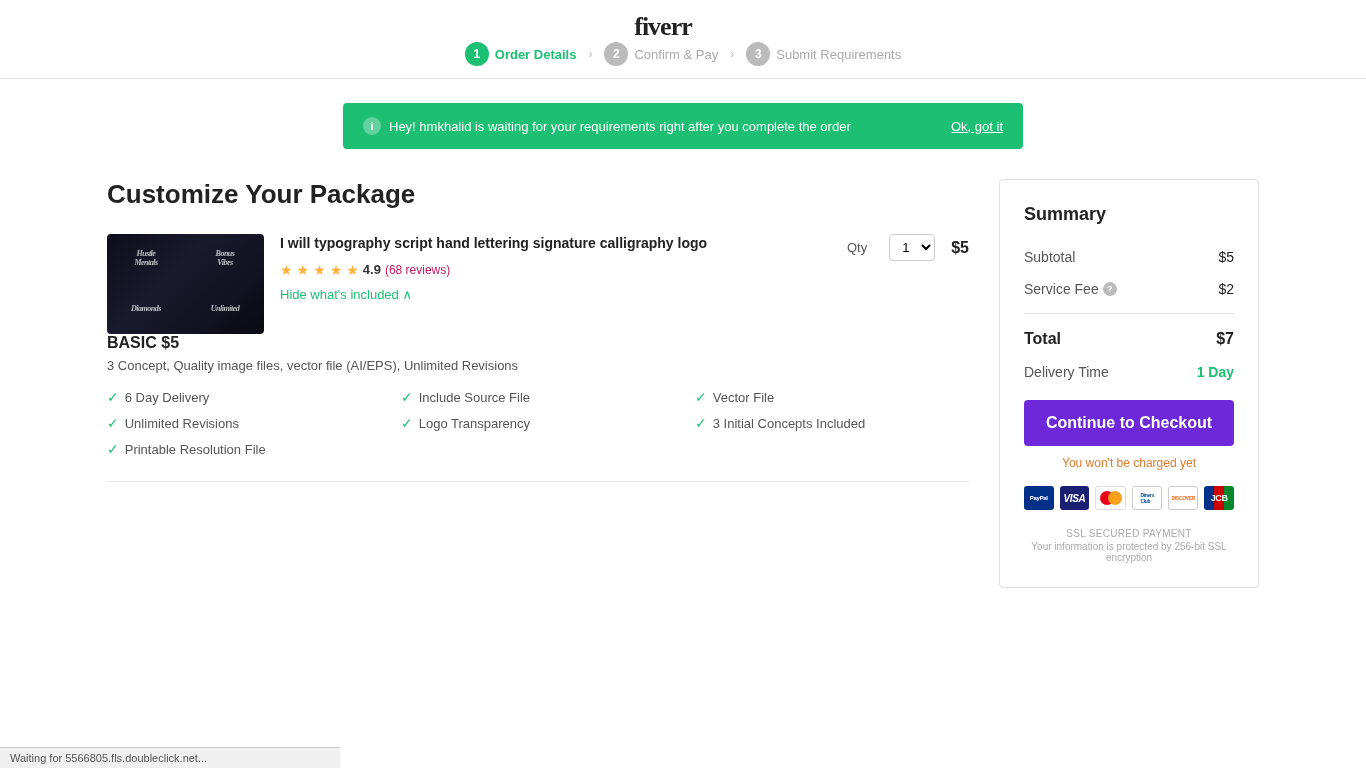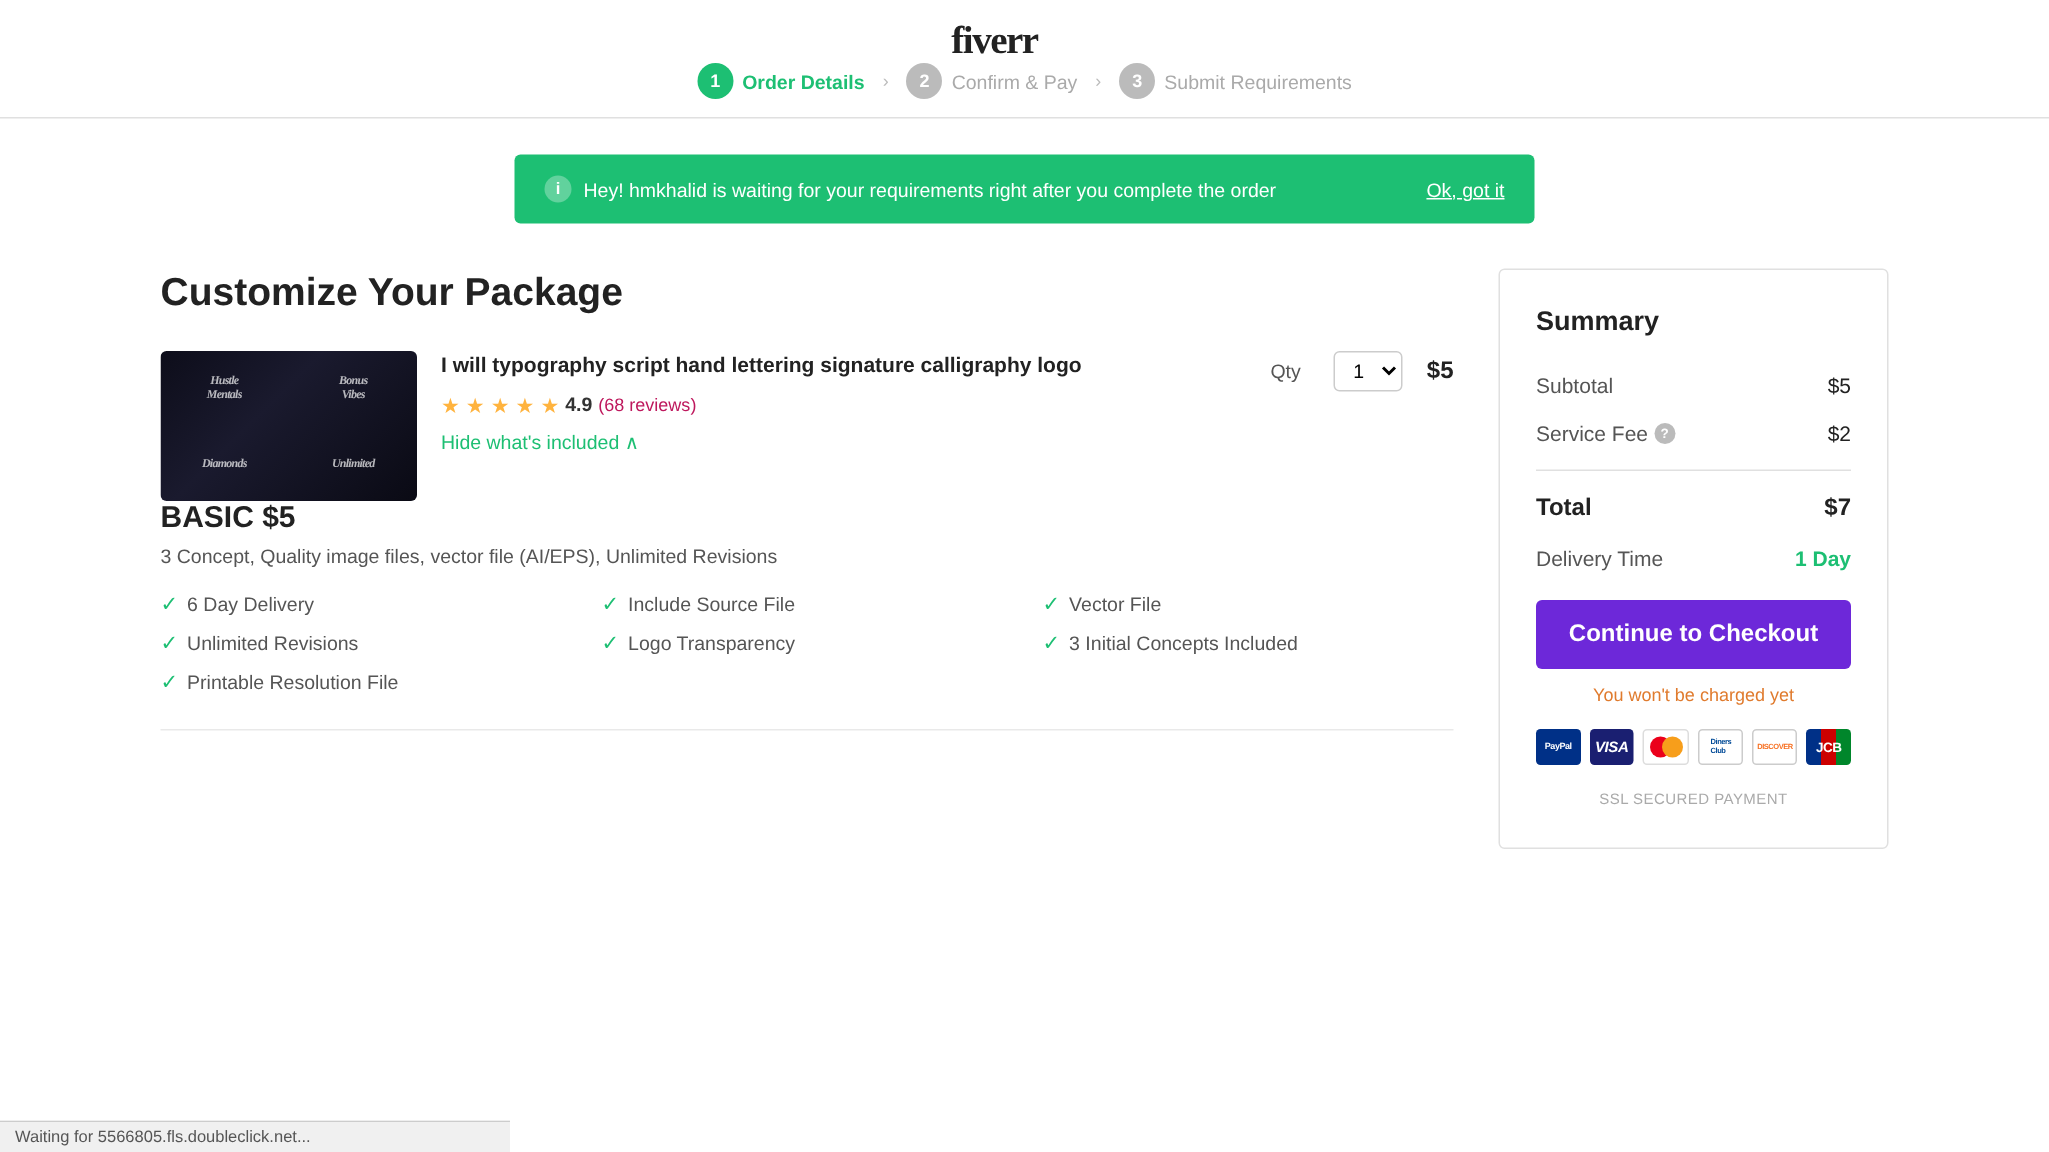--- a/index.html
+++ b/index.html
@@ -109,21 +109,21 @@
     }
 
     
     .page-title {
       font-size: 26px;
       font-weight: 700;
       color: #222;
       margin-bottom: 24px;
     }
     .product-image {
-      width: 171px;
+      width: 157px;
       height: 100px;
       background: #fca5a5;
       border-radius: 4px;
       flex-shrink: 0;
       overflow: hidden;
       display: flex;
       align-items: center;
       justify-content: center;
     }
     
@@ -200,21 +200,21 @@
       background: #fff;
     }
     .price {
       font-size: 16px;
       font-weight: 700;
       color: #222;
     }
 
     
     .package-title {
-      font-size: 20px;
+      font-size: 16px;
       font-weight: 700;
       color: #222;
       margin-bottom: 6px;
     }
     .package-desc {
       font-size: 13px;
       color: #555;
       margin-bottom: 16px;
     }
     .features-grid {
@@ -594,19 +594,20 @@
             <div class="mc-circle1"></div>
             <div class="mc-circle2"></div>
           </div>
         </div>
         <div class="pay-icon pay-diners" style="font-size:5px;">Diners<br>Club</div>
         <div class="pay-icon pay-discover" style="font-size:5px; color:#f76f20;">DISCOVER</div>
         <div class="pay-icon pay-jcb" style="background: linear-gradient(to right, #003087 33%, #cc0000 33%, #cc0000 66%, #00862b 66%); font-size:9px; font-weight:900;">JCB</div>
       </div>
 
       <div class="ssl-text">SSL SECURED PAYMENT</div>
+      <div class="ssl-sub">Your information is protected by 256-bit SSL encryption</div>
     </div>
   </div>
 </div>
 
 <div class="status-bar">
   <span>Waiting for 5566805.fls.doubleclick.net...</span>
 </div>
 
 </body></html>

